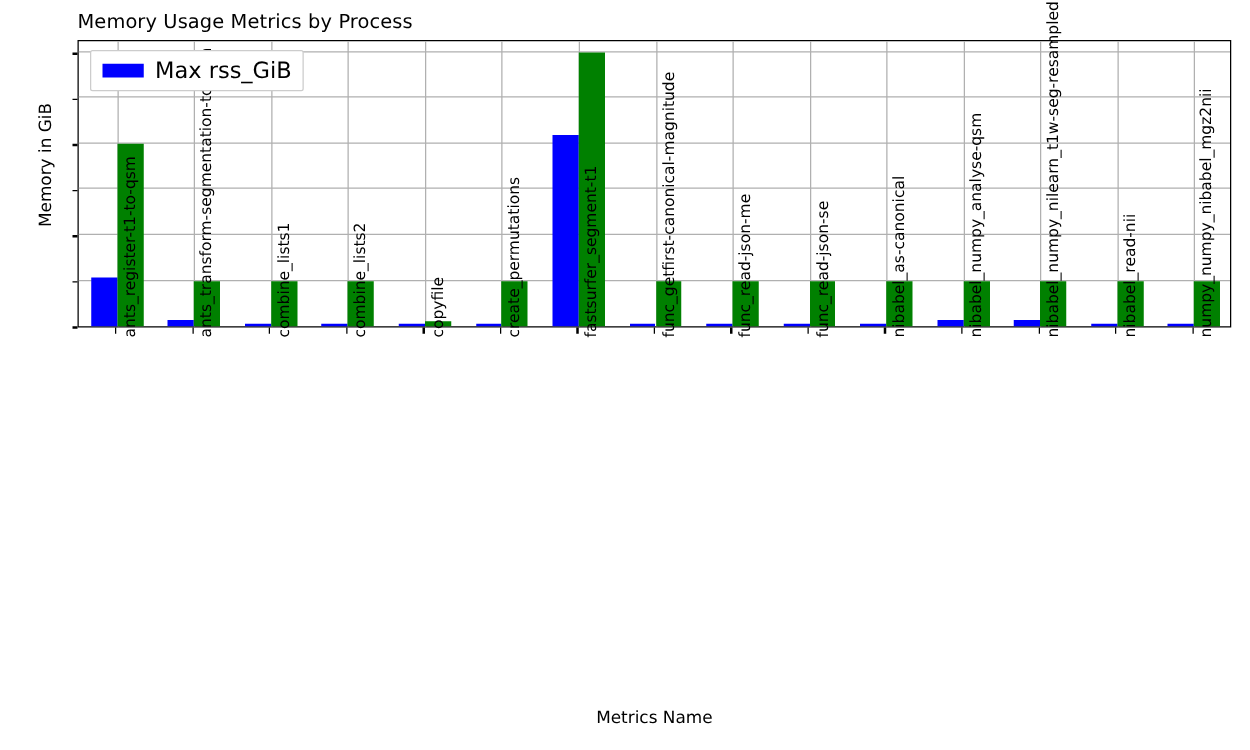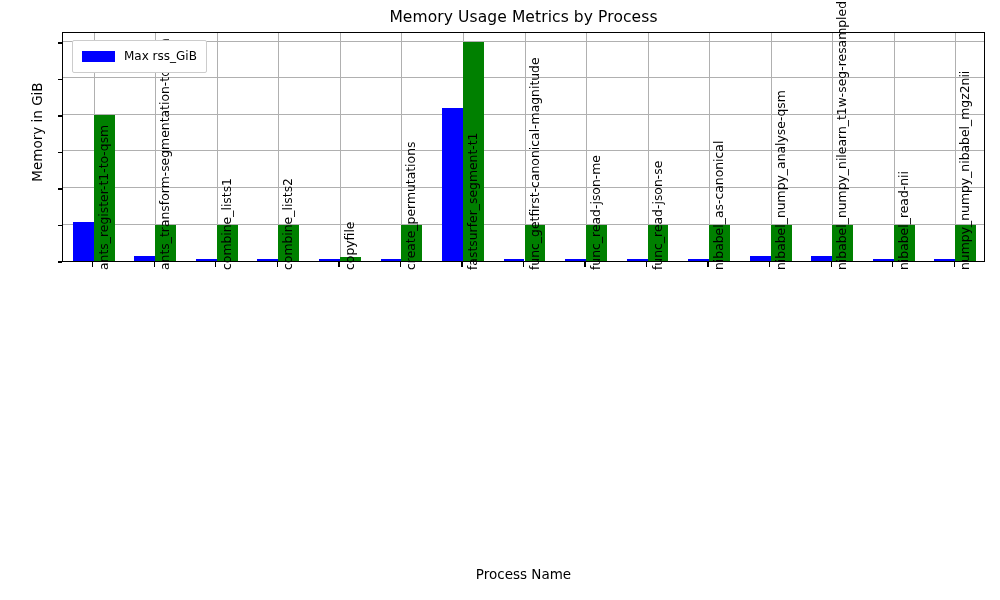--- a/index.html
+++ b/index.html
@@ -22,21 +22,21 @@
     width: 1000px;
     height: 600px;
   }
 
   
   #chart-title {
     position: absolute;
     left: 62px;
     top: 8px;
     width: 923px;
-    text-align: center;
+    text-align: left;
     font-size: 15.5px;
     color: #000;
     letter-spacing: 0.1px;
   }
 
   
   #ylabel {
     position: absolute;
     left: -53px;
     top: 124px;
@@ -142,36 +142,36 @@
     align-items: center;
     height: 18px;
   }
   .legend-swatch {
     width: 33px;
     height: 11px;
     margin-right: 9px;
     flex: none;
   }
   .legend-text {
-    font-size: 12px;
+    font-size: 18px;
     color: #000;
     white-space: nowrap;
     text-align: center;
   }
 </style>
 </head>
 <body>
 
 <div id="figure">
 
   <div id="chart-title">Memory Usage Metrics by Process</div>
 
   <div id="ylabel">Memory in GiB</div>
 
-  <div id="xlabel">Process Name</div>
+  <div id="xlabel">Metrics Name</div>
 
   <div id="plot">
     <div id="gridlines">
         <div class="hgrid" style="bottom: 36.5079px;"></div>
         <div class="hgrid" style="bottom: 73.0159px;"></div>
         <div class="hgrid" style="bottom: 109.524px;"></div>
         <div class="hgrid" style="bottom: 146.032px;"></div>
         <div class="hgrid" style="bottom: 182.54px;"></div>
         <div class="hgrid" style="bottom: 219.048px;"></div>
         <div class="vgrid" style="left: 30.7667px;"></div>

